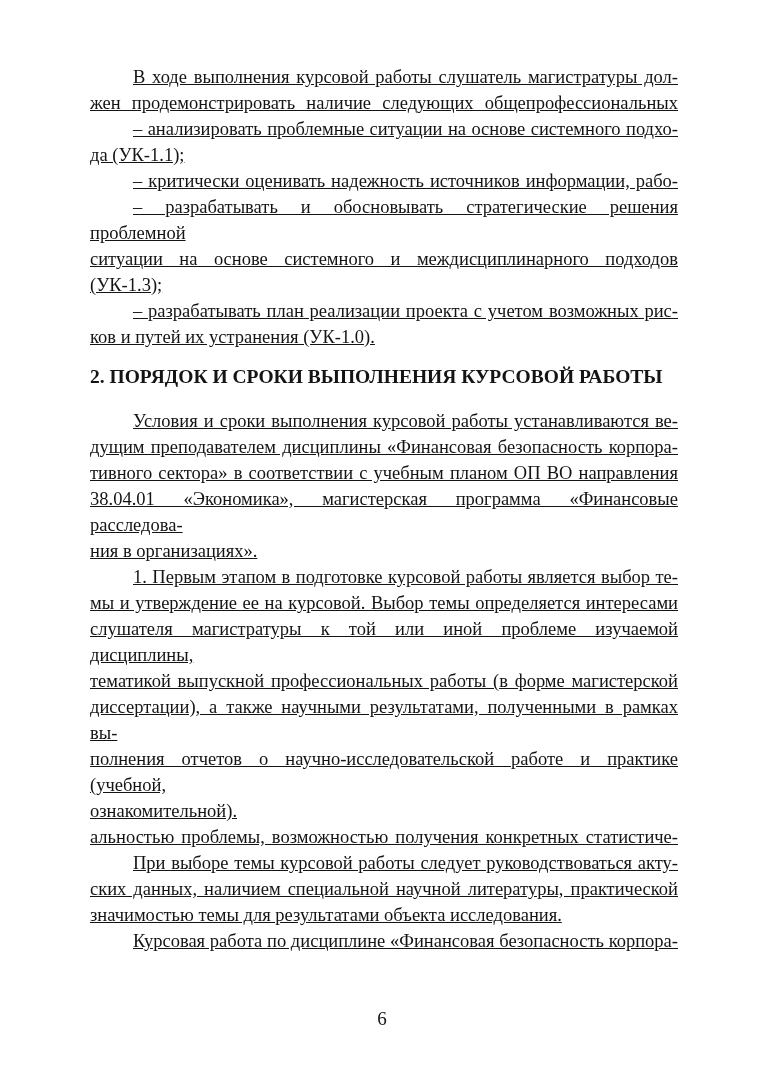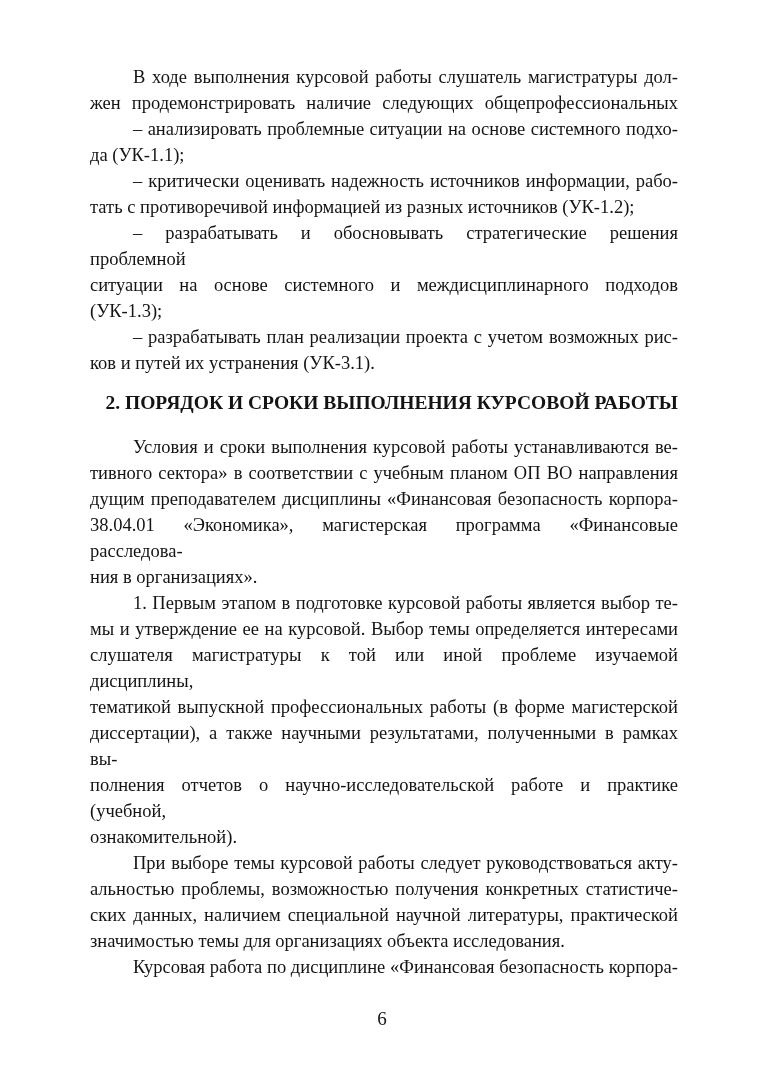--- a/index.html
+++ b/index.html
@@ -17,39 +17,40 @@
     overflow: hidden;
   }
   .text-body {
     position: absolute;
     left: 90px;
     top: 64px;
     width: 588px;
   }
   .paragraph {
     margin: 0;
+    text-decoration: underline;
   }
   .line {
     font-size: 18.5px;
     line-height: 26px;
     text-align: justify;
     text-align-last: justify;
     white-space: normal;
   }
   .line.indent {
     text-indent: 43px;
   }
   .line.last {
     text-align-last: left;
   }
   .heading {
     font-size: 19.5px;
     line-height: 26px;
     font-weight: bold;
-    text-align: right;
+    text-align: left;
     margin: 14px 0 18px 0;
   }
   .bold {
     font-weight: bold;
   }
   .page-number {
     position: absolute;
     left: 0;
     right: 0;
     top: 1006px;
@@ -66,51 +67,50 @@
       <div class="paragraph">
         <div class="line indent">В ходе выполнения курсовой работы слушатель магистратуры дол-</div>
         <div class="line">жен продемонстрировать наличие следующих общепрофессиональных</div>
       </div>
       <div class="paragraph">
         <div class="line indent">– анализировать проблемные ситуации на основе системного подхо-</div>
         <div class="line last">да (УК-1.1);</div>
       </div>
       <div class="paragraph">
         <div class="line indent">– критически оценивать надежность источников информации, рабо-</div>
-        <div class="line last">тать с противоречивой информацией из разных источников (УК-1.2);</div>
       </div>
       <div class="paragraph">
         <div class="line indent">– разрабатывать и обосновывать стратегические решения проблемной</div>
         <div class="line last">ситуации на основе системного и междисциплинарного подходов (УК-1.3);</div>
       </div>
       <div class="paragraph">
         <div class="line indent">– разрабатывать план реализации проекта с учетом возможных рис-</div>
-        <div class="line last">ков и путей их устранения (УК-3.1).</div>
+        <div class="line last">ков и путей их устранения (УК-1.0).</div>
       </div>
       <div class="heading">2. ПОРЯДОК И СРОКИ ВЫПОЛНЕНИЯ КУРСОВОЙ РАБОТЫ</div>
       <div class="paragraph">
         <div class="line indent">Условия и сроки выполнения курсовой работы устанавливаются ве-</div>
+        <div class="line">дущим преподавателем дисциплины «Финансовая безопасность корпора-</div>
         <div class="line">тивного сектора» в соответствии с учебным планом ОП ВО направления</div>
-        <div class="line">дущим преподавателем дисциплины «Финансовая безопасность корпора-</div>
         <div class="line">38.04.01 «Экономика», магистерская программа «Финансовые расследова-</div>
         <div class="line last">ния в организациях».</div>
       </div>
       <div class="paragraph">
         <div class="line indent">1. Первым этапом в подготовке курсовой работы является выбор те-</div>
         <div class="line">мы и утверждение ее на курсовой. Выбор темы определяется интересами</div>
         <div class="line">слушателя магистратуры к той или иной проблеме изучаемой дисциплины,</div>
         <div class="line">тематикой выпускной профессиональных работы (в форме магистерской</div>
         <div class="line">диссертации), а также научными результатами, полученными в рамках вы-</div>
         <div class="line">полнения отчетов о научно-исследовательской работе и практике (учебной,</div>
         <div class="line last">ознакомительной).</div>
       </div>
       <div class="paragraph">
+        <div class="line">альностью проблемы, возможностью получения конкретных статистиче-</div>
         <div class="line indent">При выборе темы курсовой работы следует руководствоваться акту-</div>
-        <div class="line">альностью проблемы, возможностью получения конкретных статистиче-</div>
         <div class="line">ских данных, наличием специальной научной литературы, практической</div>
-        <div class="line last">значимостью темы для организациях объекта исследования.</div>
+        <div class="line last">значимостью темы для результатами объекта исследования.</div>
       </div>
       <div class="paragraph">
         <div class="line indent">Курсовая работа по дисциплине «Финансовая безопасность корпора-</div>
       </div>
     </div>
   <div class="page-number">6</div>
 </div>
 
 </body></html>

